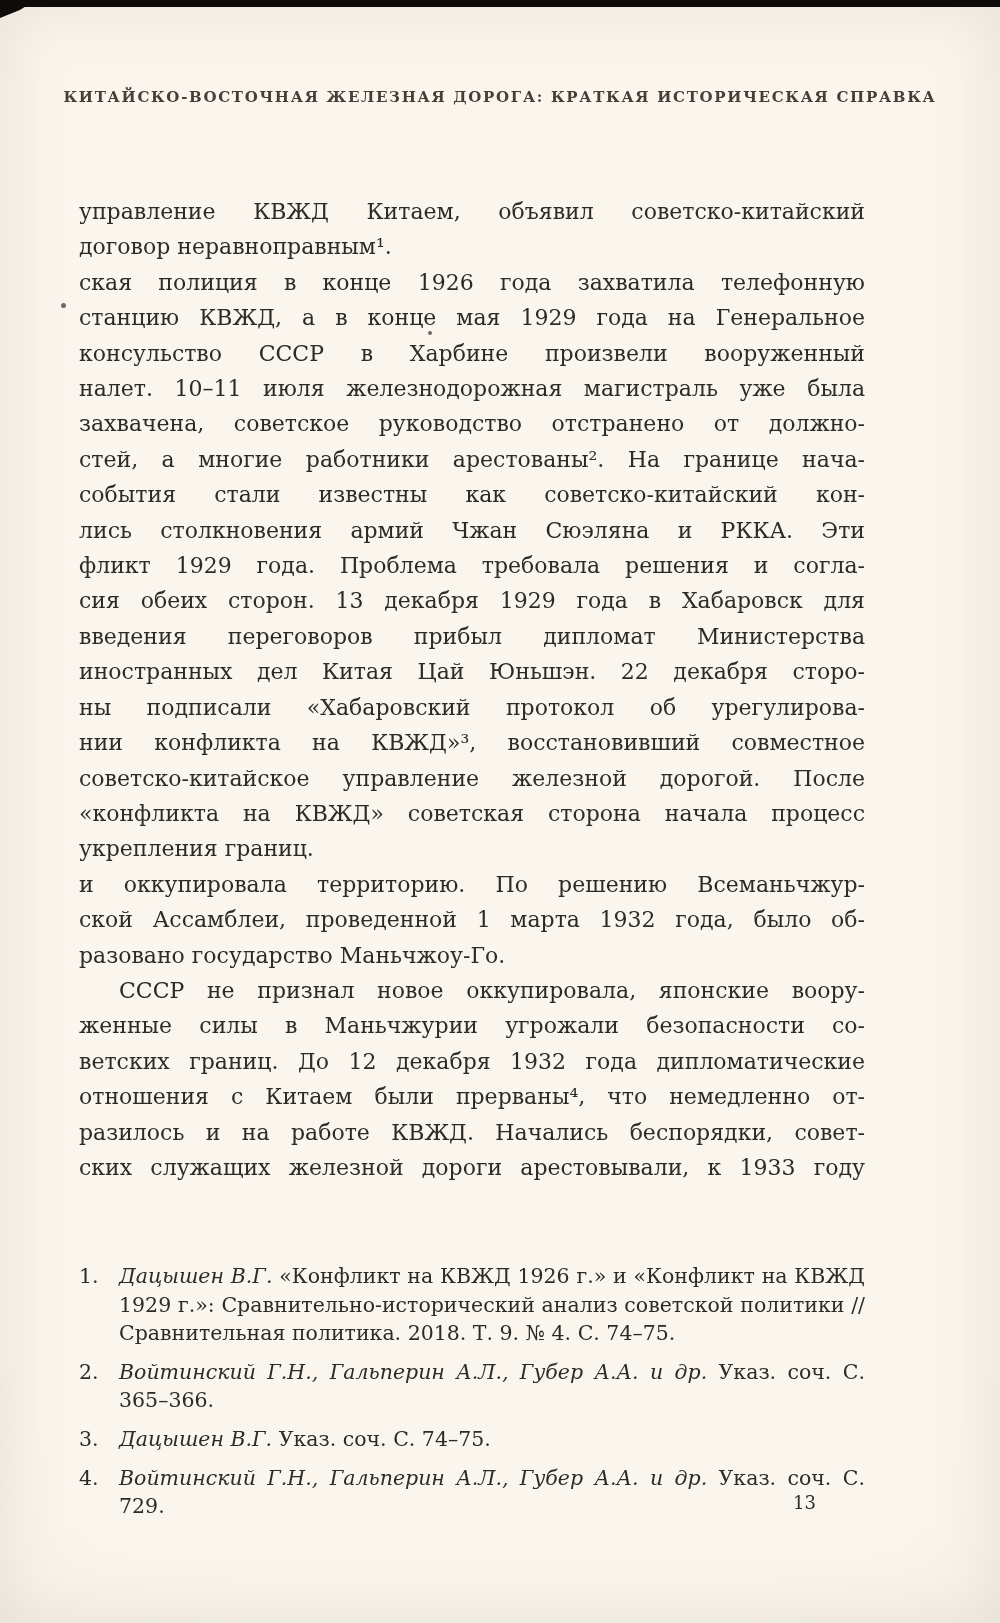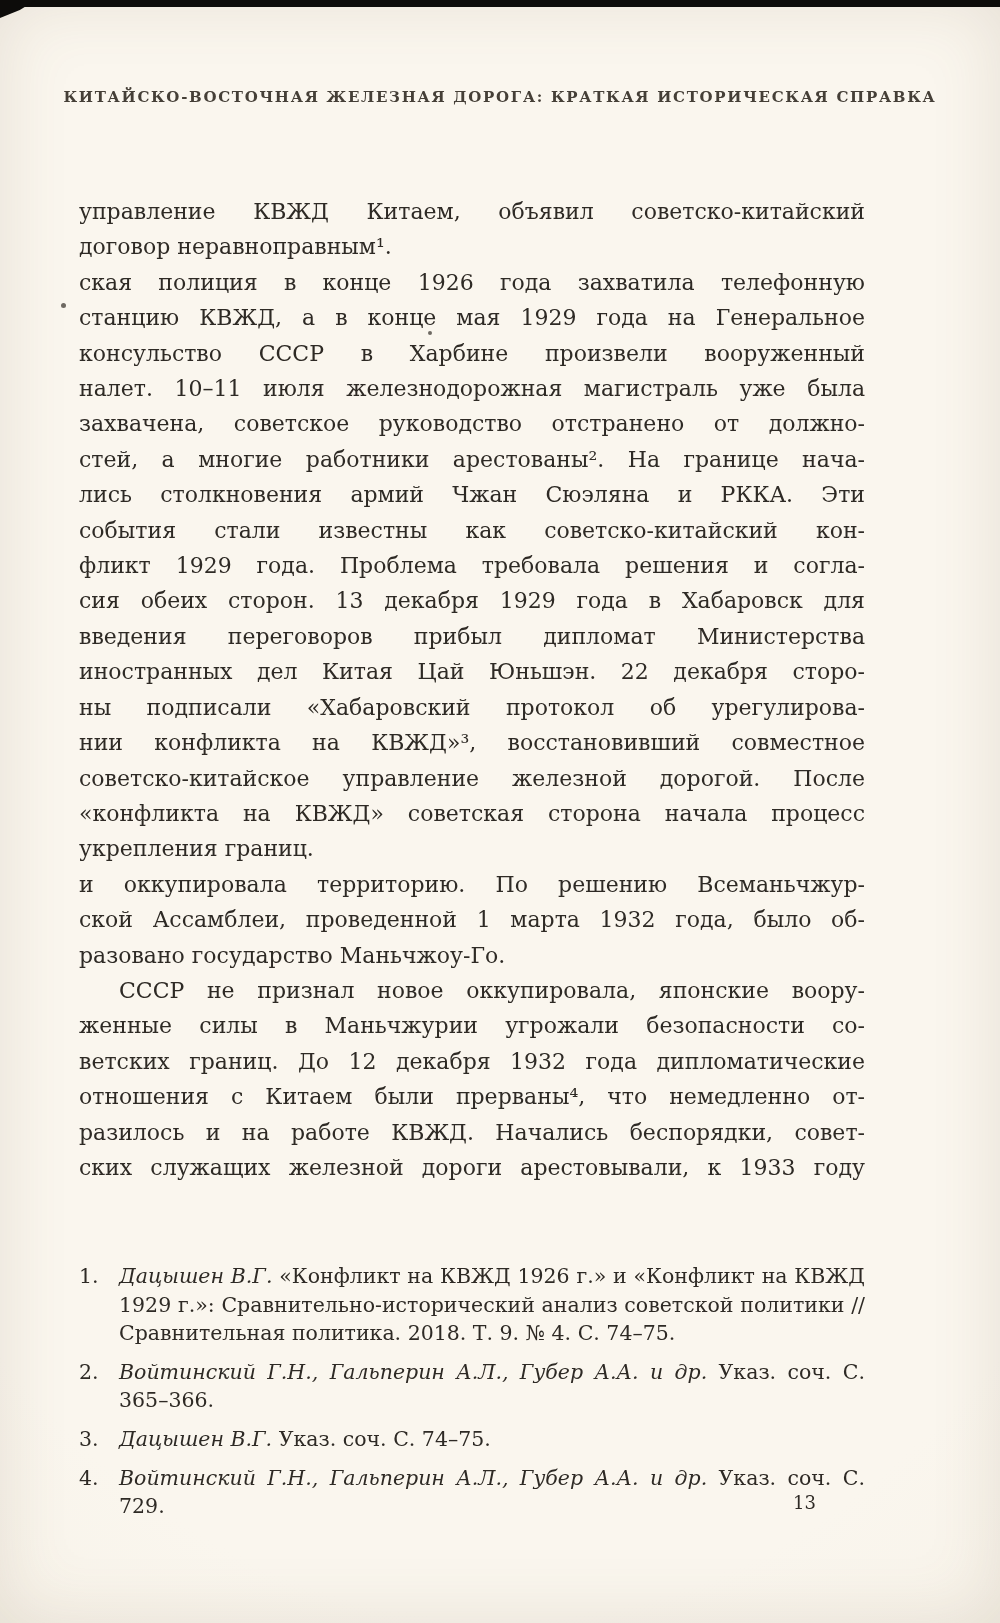--- a/index.html
+++ b/index.html
@@ -79,22 +79,22 @@
       <div class="line last">договор неравноправным¹.</div>
     </div>
 
     <div>
       <div class="line">ская полиция в конце 1926 года захватила телефонную</div>
       <div class="line">станцию КВЖД, а в конце мая 1929 года на Генеральное</div>
       <div class="line">консульство СССР в Харбине произвели вооруженный</div>
       <div class="line">налет. 10–11 июля железнодорожная магистраль уже была</div>
       <div class="line">захвачена, советское руководство отстранено от должно-</div>
       <div class="line">стей, а многие работники арестованы². На границе нача-</div>
+      <div class="line">события стали известны как советско-китайский кон-</div>
       <div class="line">лись столкновения армий Чжан Сюэляна и РККА. Эти</div>
-      <div class="line">события стали известны как советско-китайский кон-</div>
       <div class="line">фликт 1929 года. Проблема требовала решения и согла-</div>
       <div class="line">сия обеих сторон. 13 декабря 1929 года в Хабаровск для</div>
       <div class="line">введения переговоров прибыл дипломат Министерства</div>
       <div class="line">иностранных дел Китая Цай Юньшэн. 22 декабря сторо-</div>
       <div class="line">ны подписали «Хабаровский протокол об урегулирова-</div>
       <div class="line">нии конфликта на КВЖД»³, восстановивший совместное</div>
       <div class="line">советско-китайское управление железной дорогой. После</div>
       <div class="line">«конфликта на КВЖД» советская сторона начала процесс</div>
       <div class="line last">укрепления границ.</div>
     </div>

